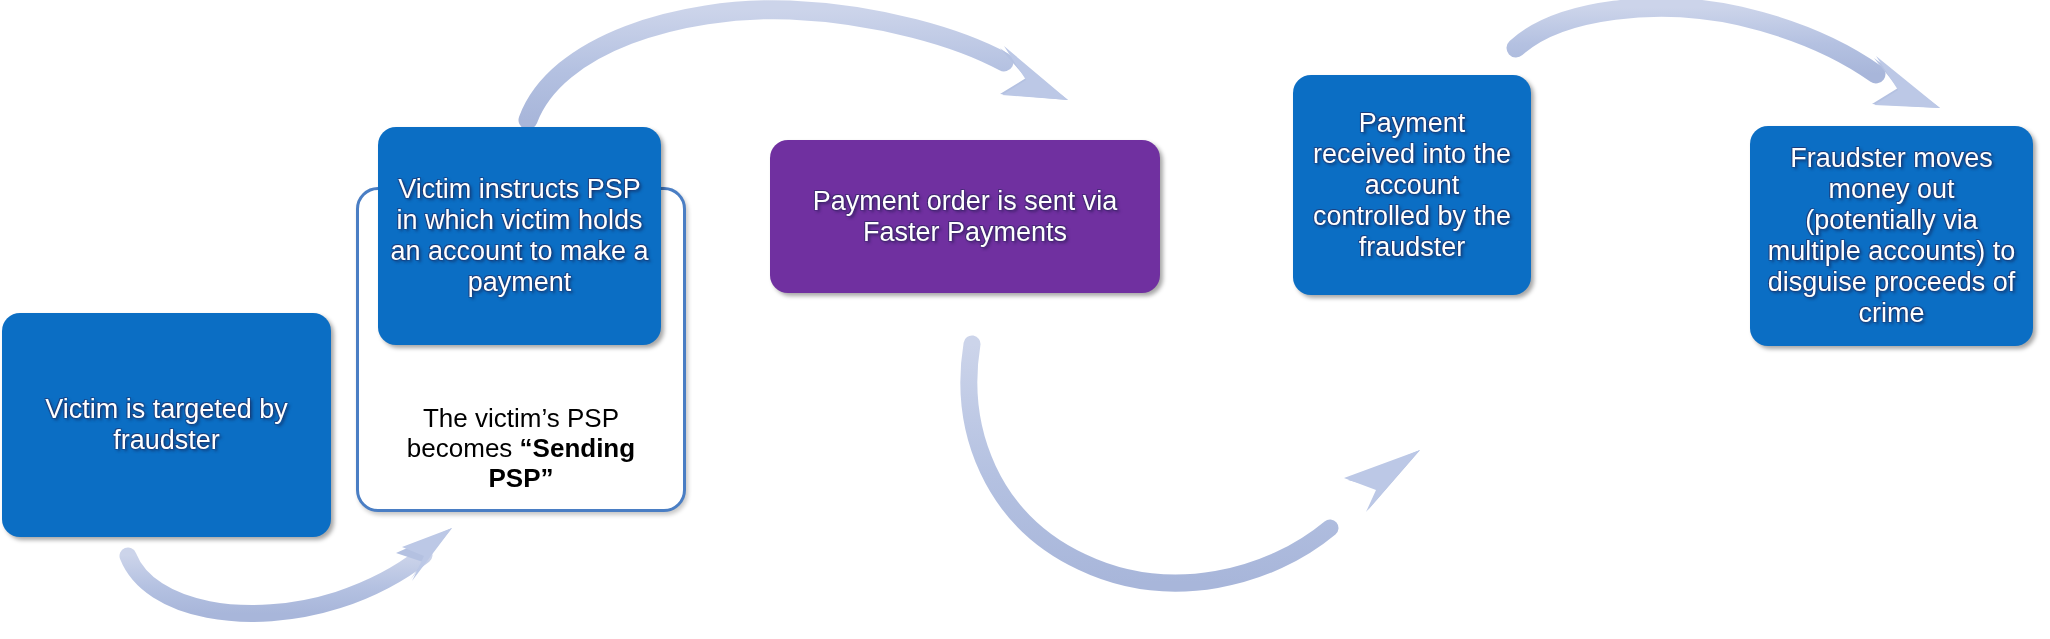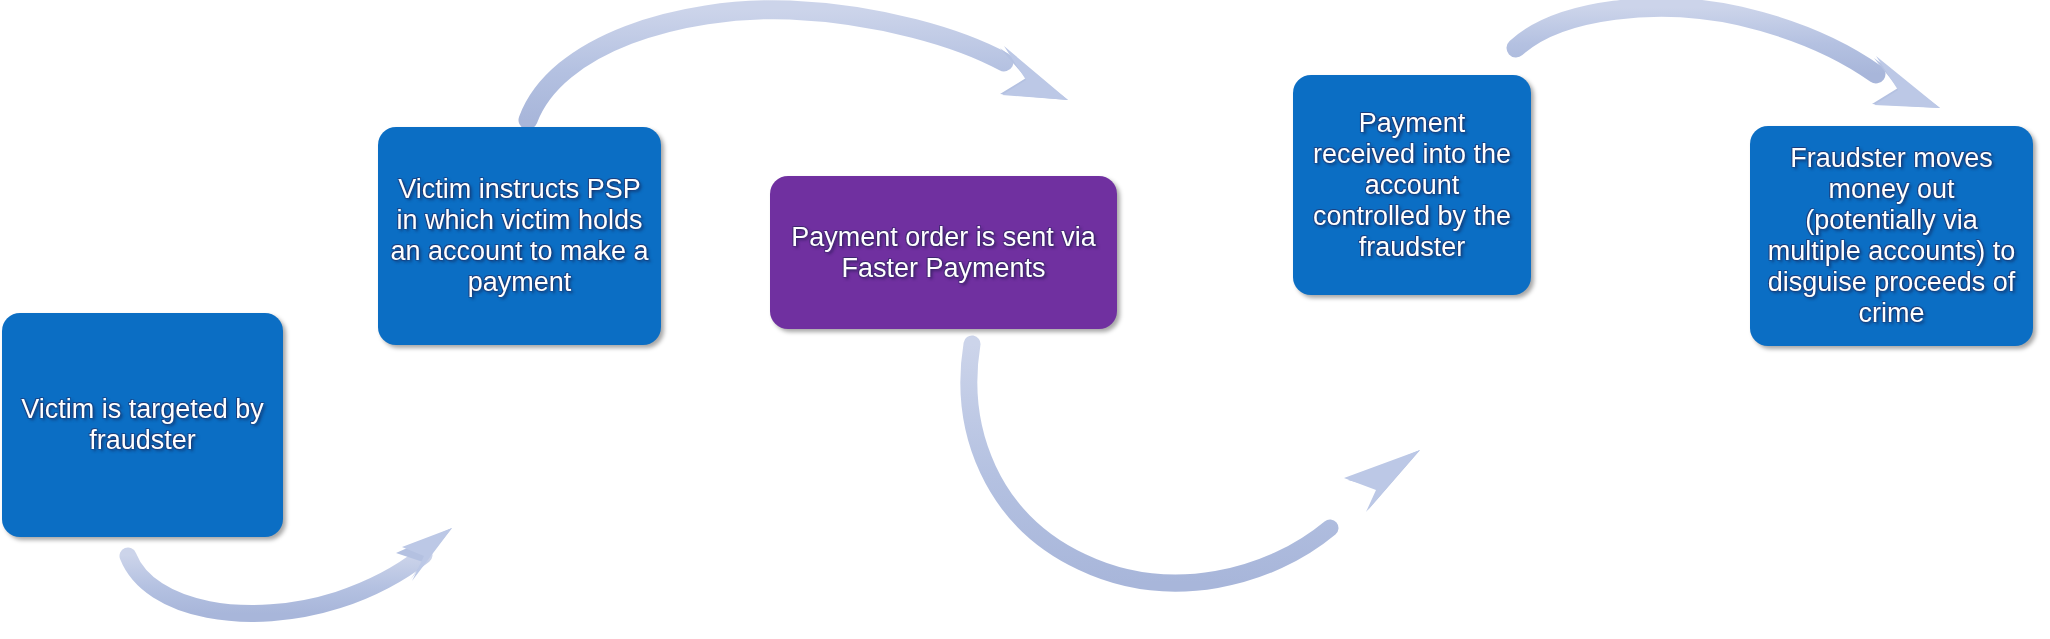--- a/index.html
+++ b/index.html
@@ -104,29 +104,34 @@
       <path d="M 1420 450 L 1344 478 L 1376 490 L 1366 512 Z" fill="#bcc8e6"></path>
     </g>
 
     <g>
       <path class="line" d="M 1516 48 C 1560 8 1660 -2 1740 16 C 1800 30 1845 52 1876 74" fill="none" stroke="url(#agrad)" stroke-width="19" stroke-linecap="round"></path>
       <path d="M 1940 108 L 1872 104 L 1898 88 L 1874 58 Z" fill="#b4c1e1"></path>
       <path d="M 1940 108 L 1876 56 L 1898 90 L 1874 105 Z" fill="#bcc8e6"></path>
     </g>
   </svg>
 
-  <div class="node filled blue" style="left:2px; top:313px; width:281px; height:224px;">
+  <div class="node filled blue" style="left:2px; top:313px; width:329px; height:224px;">
     <span>Victim is targeted by fraudster</span>
   </div>
 
+  <div class="node outlined" style="left:356px; top:187px; width:330px; height:325px;">
+    <div class="caption">
+      <span>The victim’s PSP becomes </span><b>“Sending PSP”</b>
+    </div>
+  </div>
   <div class="node filled blue overlay" style="left:378px; top:127px; width:283px; height:218px;">
     <span>Victim instructs PSP in which victim holds an account to make a payment</span>
   </div>
 
-  <div class="node filled purple" style="left:770px; top:140px; width:347px; height:153px;margin-top:36px;">
+  <div class="node filled purple" style="left:770px; top:140px; width:390px; height:153px;">
     <span>Payment order is sent via Faster Payments</span>
   </div>
 
   <div class="node filled blue overlay" style="left:1293px; top:75px; width:238px; height:220px;">
     <span>Payment received into the account controlled by the fraudster</span>
   </div>
 
   <div class="node filled blue" style="left:1750px; top:126px; width:283px; height:220px;">
     <span>Fraudster moves money out (potentially via multiple accounts) to disguise proceeds of crime</span>
   </div>

